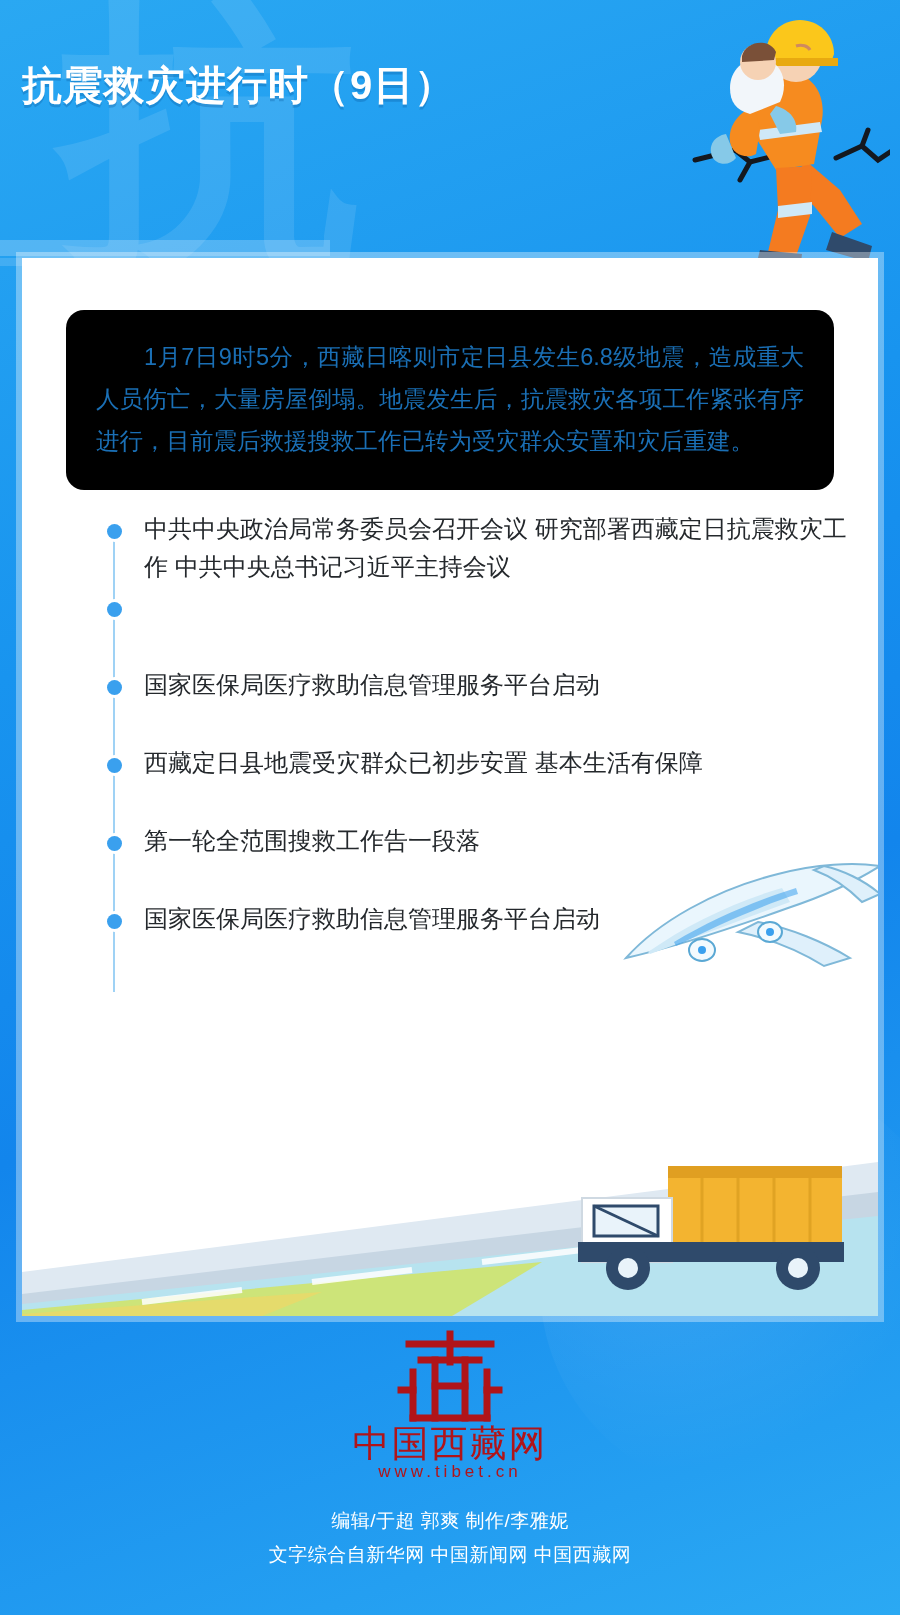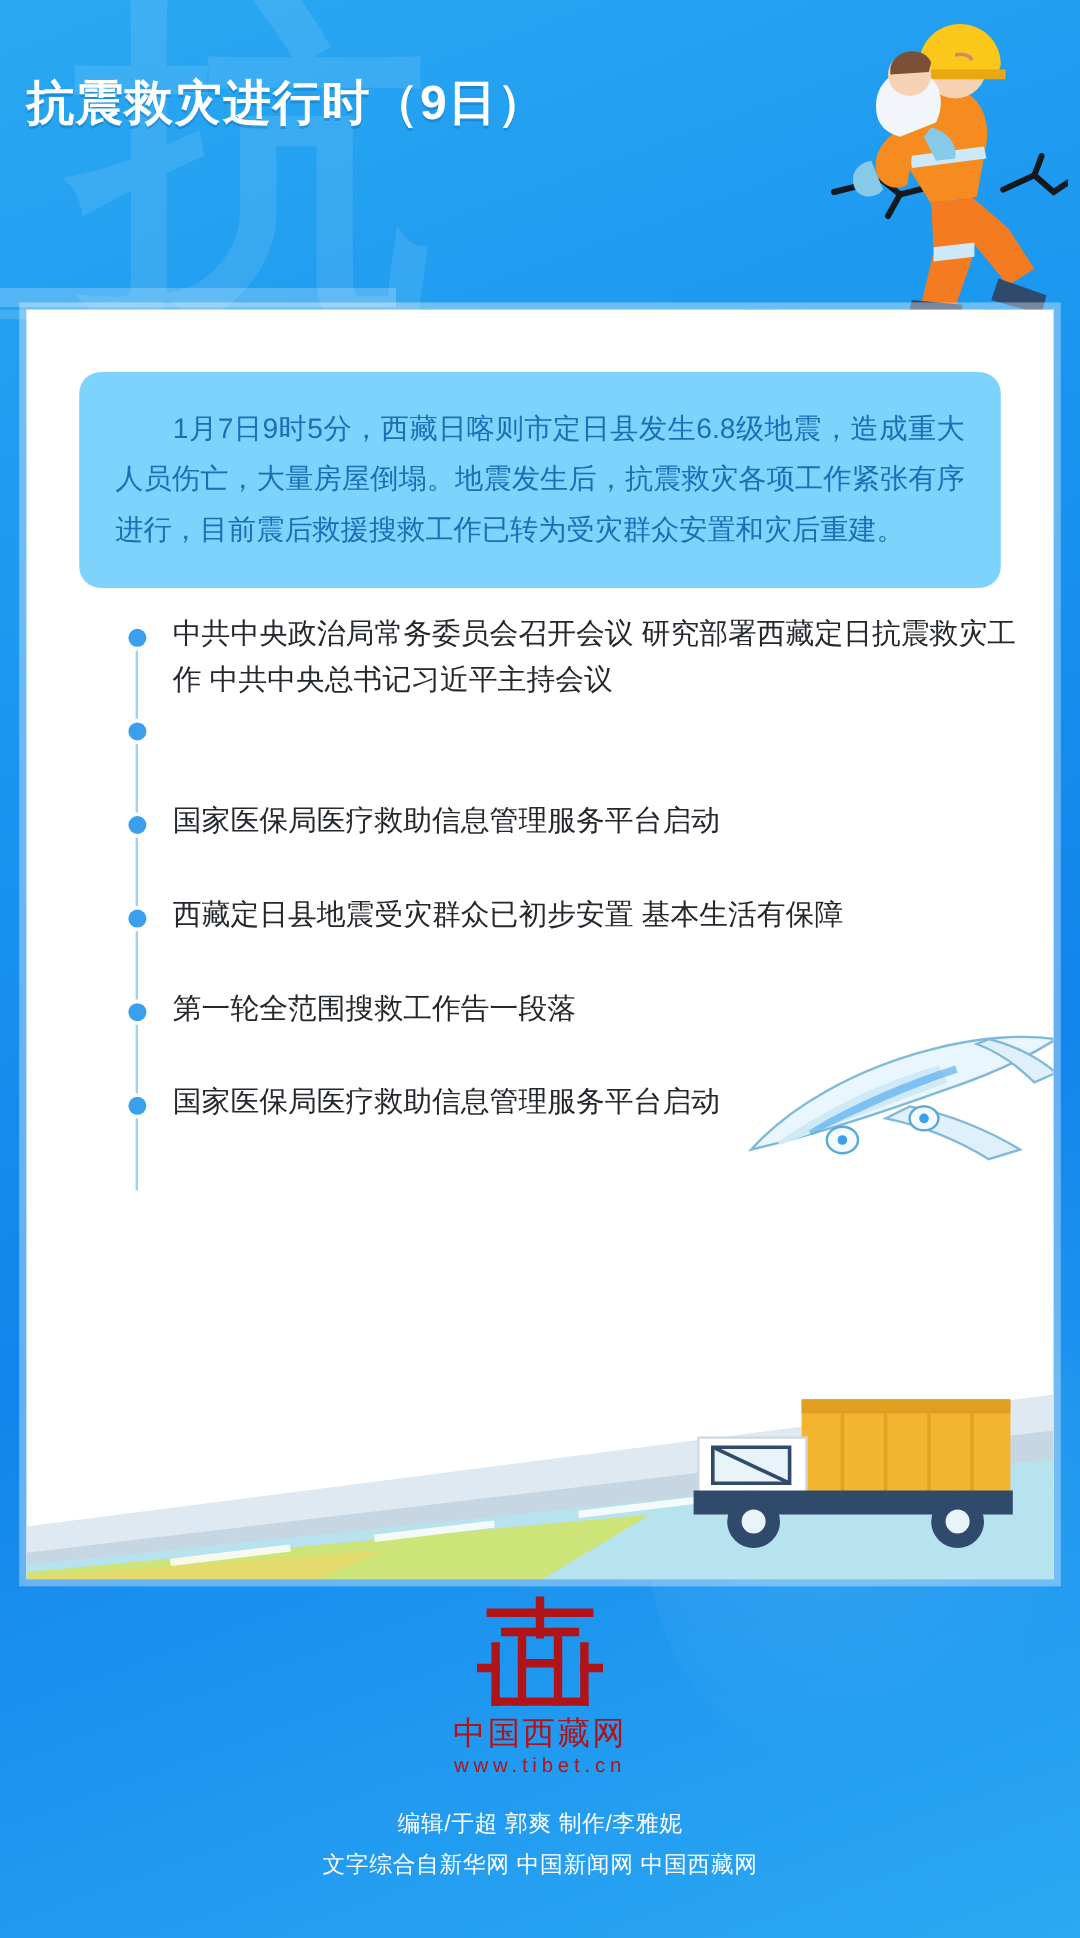--- a/index.html
+++ b/index.html
@@ -89,21 +89,21 @@
     background: #ffffff;
     box-shadow: 0 0 0 6px rgba(255,255,255,0.35);
     overflow: hidden;
   }
   .lead {
     position: absolute;
     left: 44px;
     top: 52px;
     width: 768px;
     box-sizing: border-box;
-    background: #7dd3fc;
+    background: #000000;
     border-radius: 18px;
     padding: 26px 30px 28px 30px;
     color: #1a6fb5;
     font-size: 23.5px;
     line-height: 42px;
     text-align: justify;
   }
   .lead .indent { display: inline-block; width: 48px; }
 
   .timeline {
@@ -171,21 +171,21 @@
   .logo-wrap {
     display: inline-block;
     text-align: center;
   }
   .logo-mark {
     width: 118px;
     height: 92px;
     margin: 0 auto 6px auto;
   }
   .logo-name {
-    font-size: 27px;
+    font-size: 37px;
     color: #b01419;
     letter-spacing: 2px;
     line-height: 32px;
     font-weight: normal;
   }
   .logo-url {
     font-size: 17px;
     color: #b01419;
     letter-spacing: 4px;
     margin-top: 2px;

